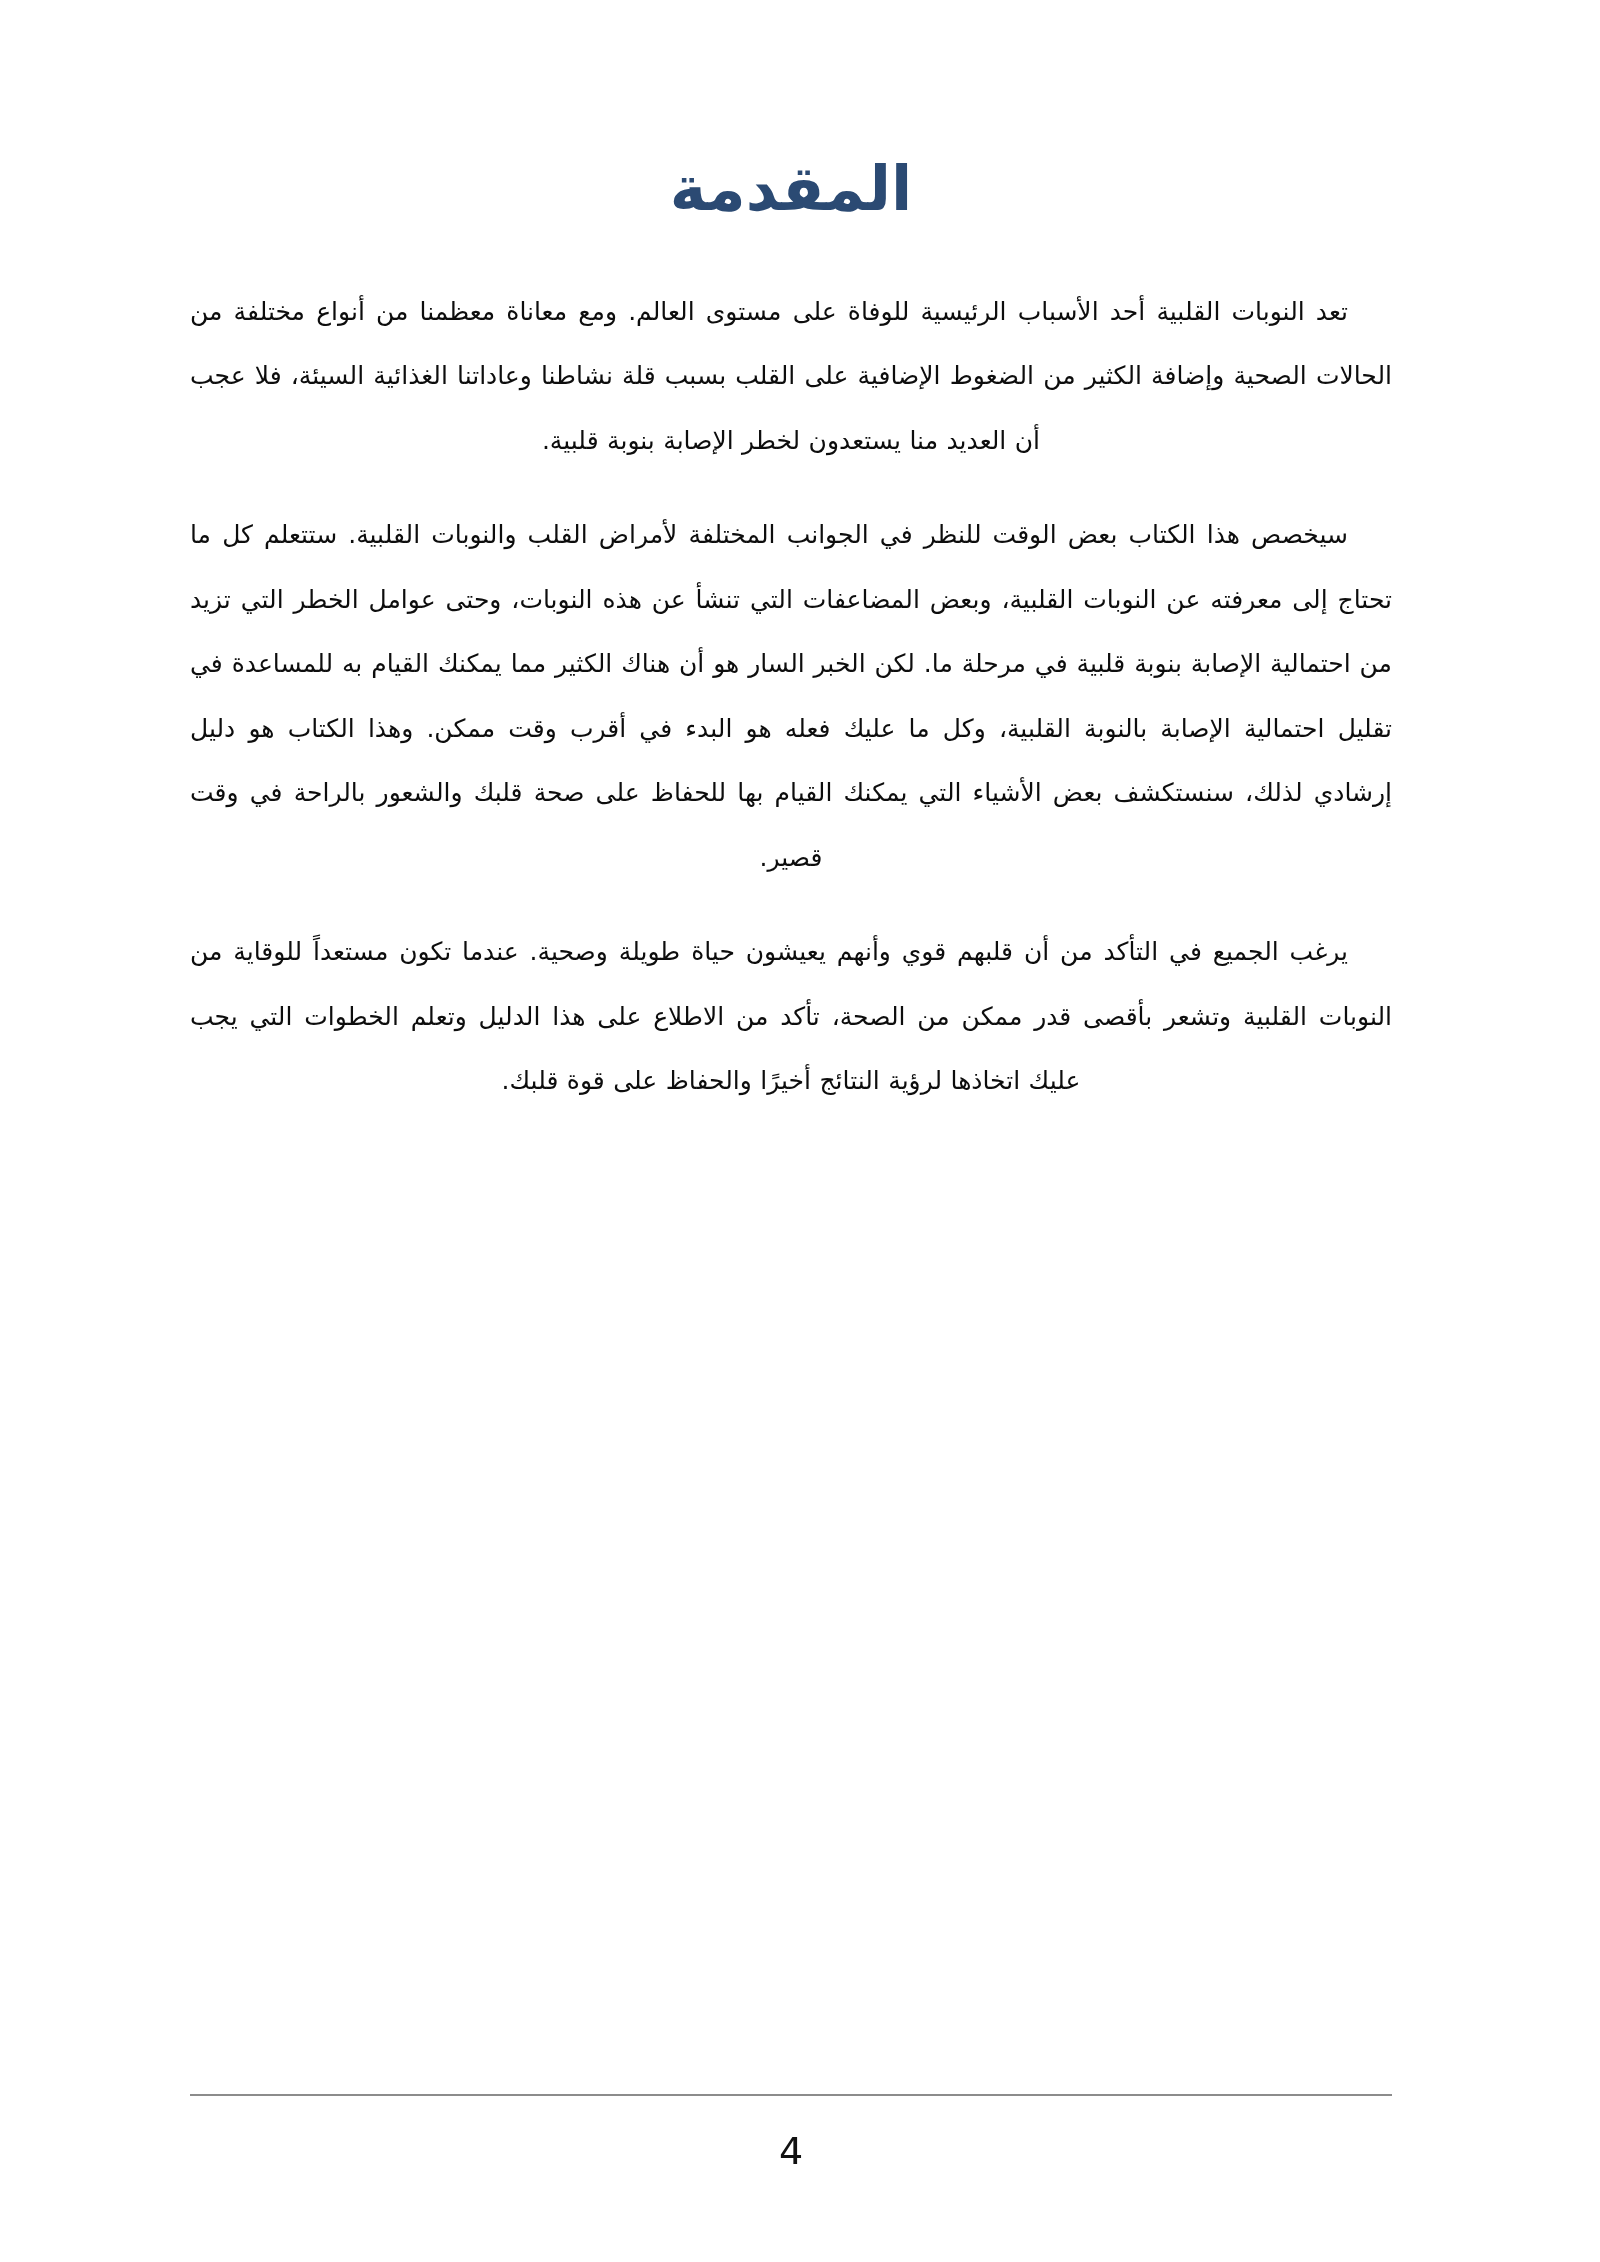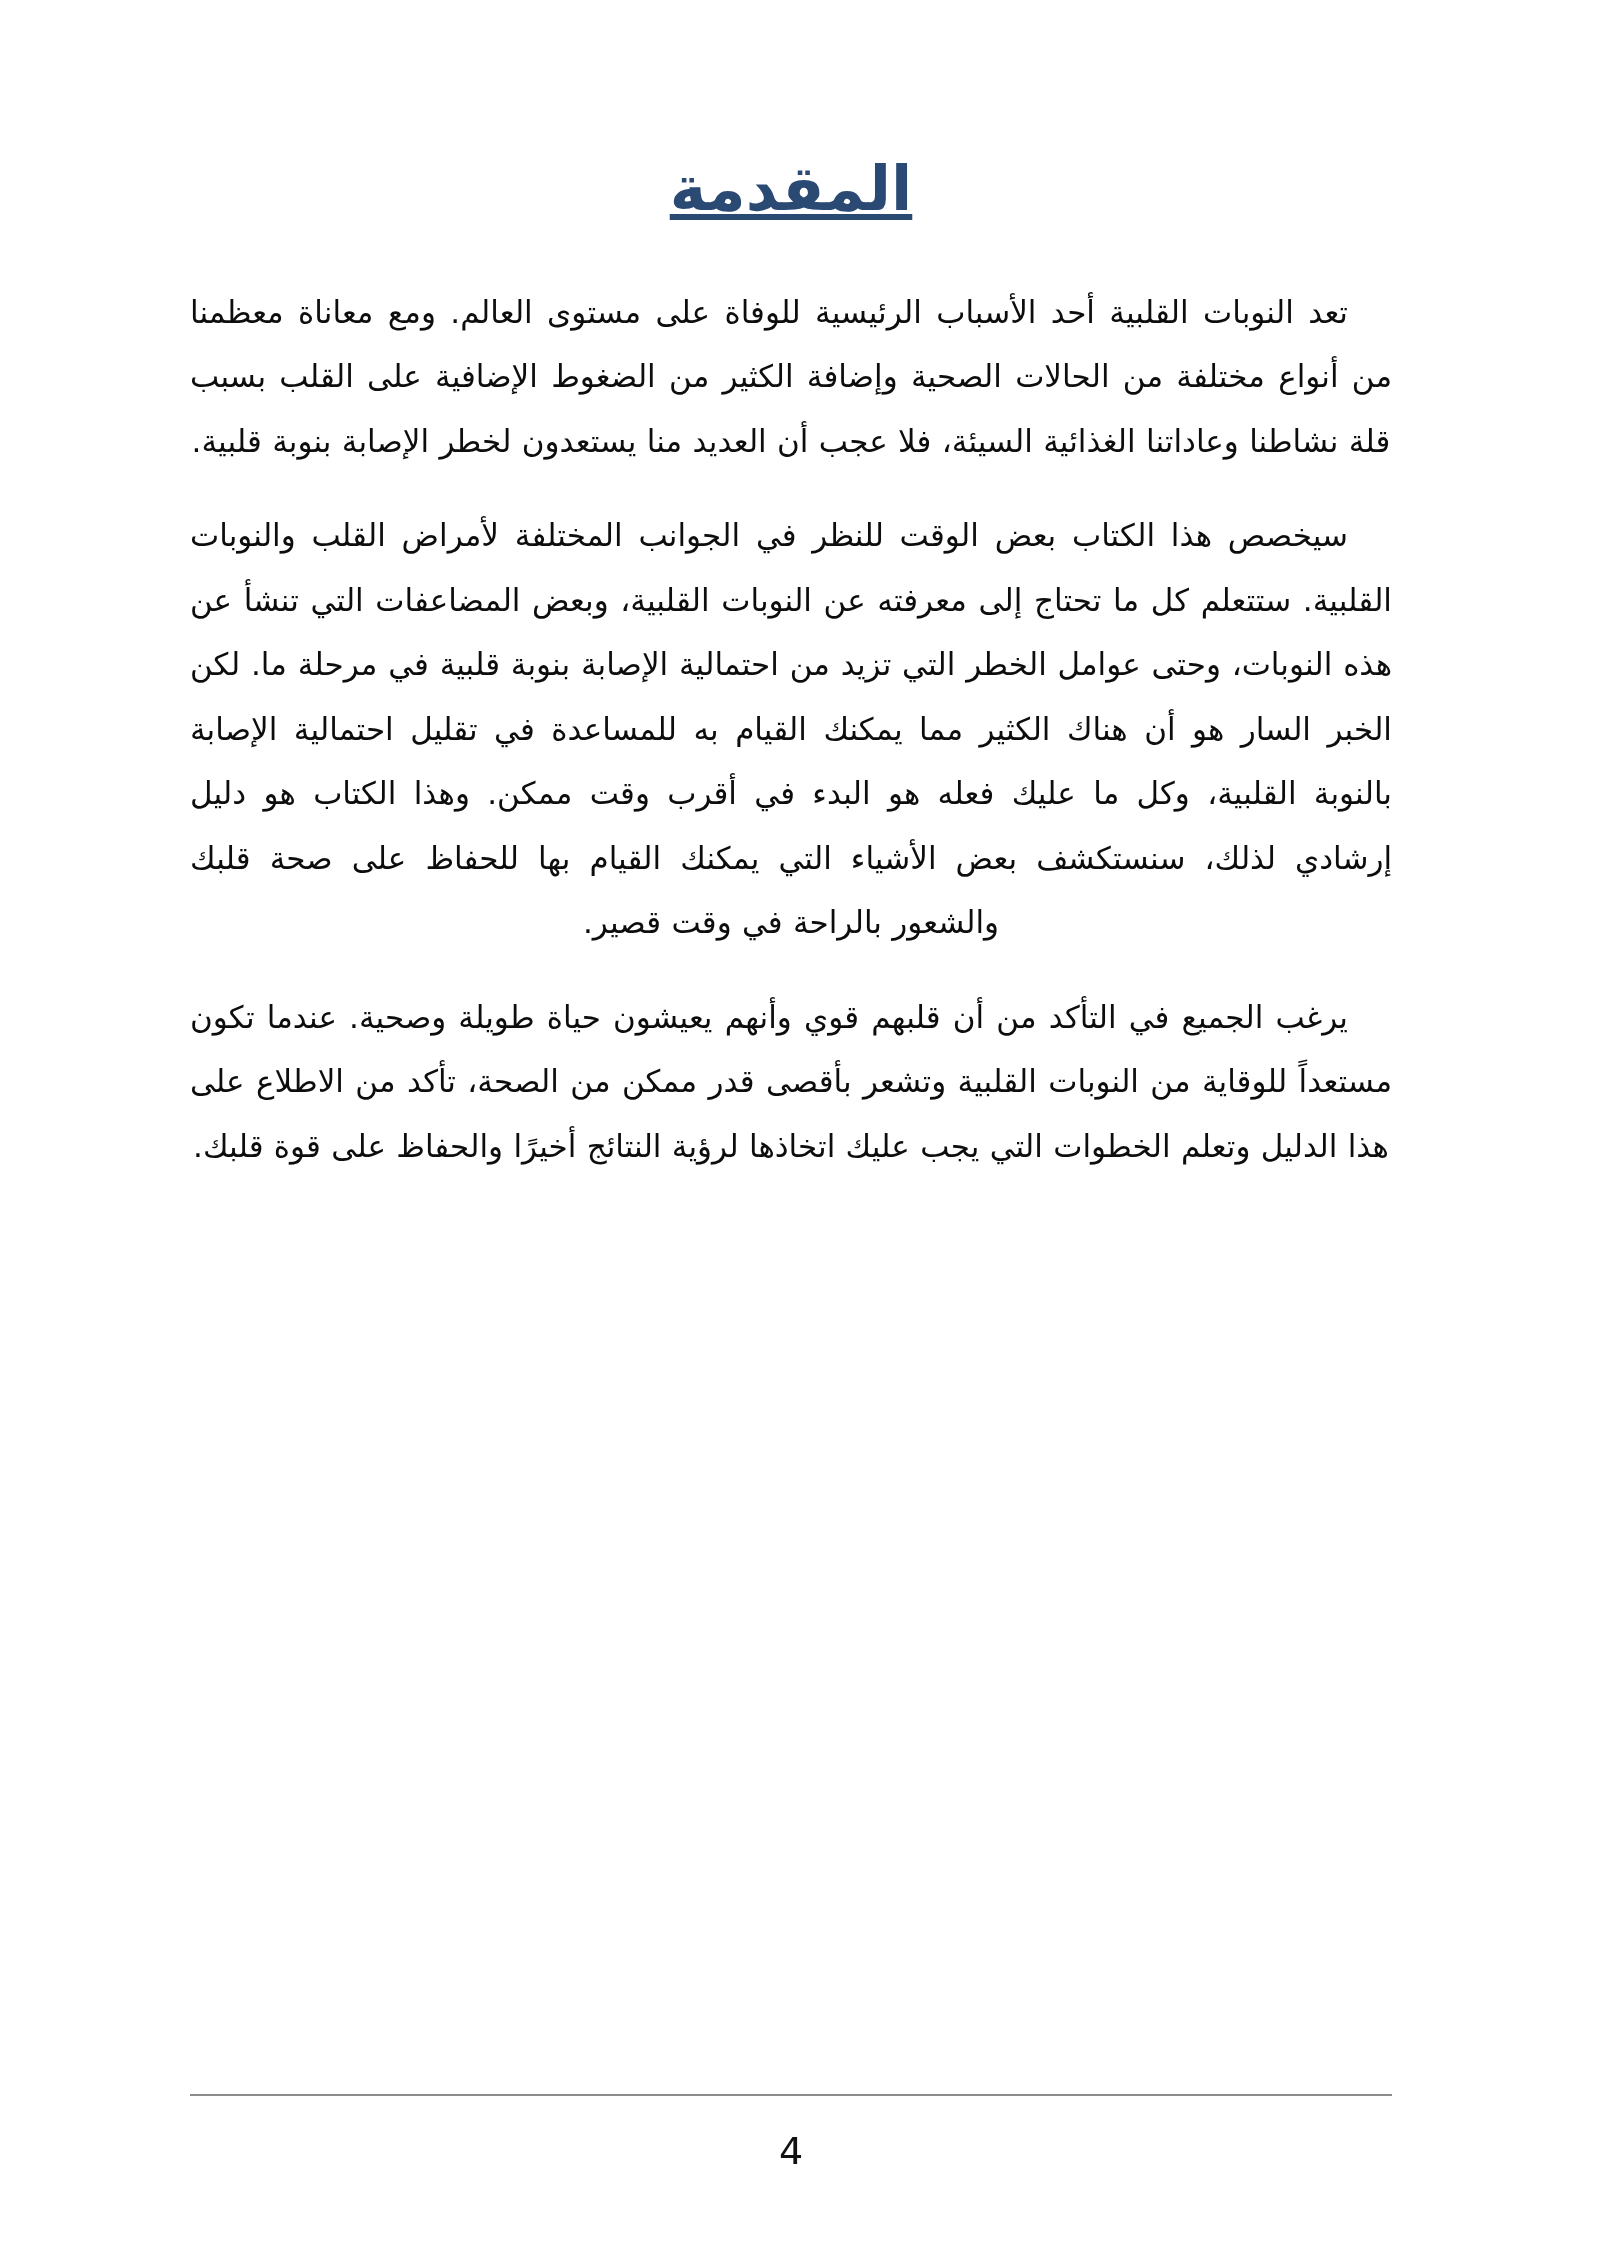--- a/index.html
+++ b/index.html
@@ -32,30 +32,29 @@
   .page-title {
     text-align: center;
     color: #2b4a73;
     font-size: 62px;
     font-weight: bold;
     line-height: 1.25;
     margin: 0 0 52px 0;
     letter-spacing: 0;
     direction: rtl;
     unicode-bidi: isolate;
-    text-decoration: underline;
   }
 
   .body-paragraph {
     direction: rtl;
     unicode-bidi: isolate;
     text-align: justify;
     text-align-last: center;
     color: #0d0d0d;
-    font-size: 31px;
+    font-size: 25px;
     line-height: 64.5px;
     margin: 0 0 30px 0;
     text-indent: 44px;
     word-spacing: 0.5px;
     font-weight: normal;
   }
 
   .body-paragraph:last-of-type {
     margin-bottom: 0;
   }

